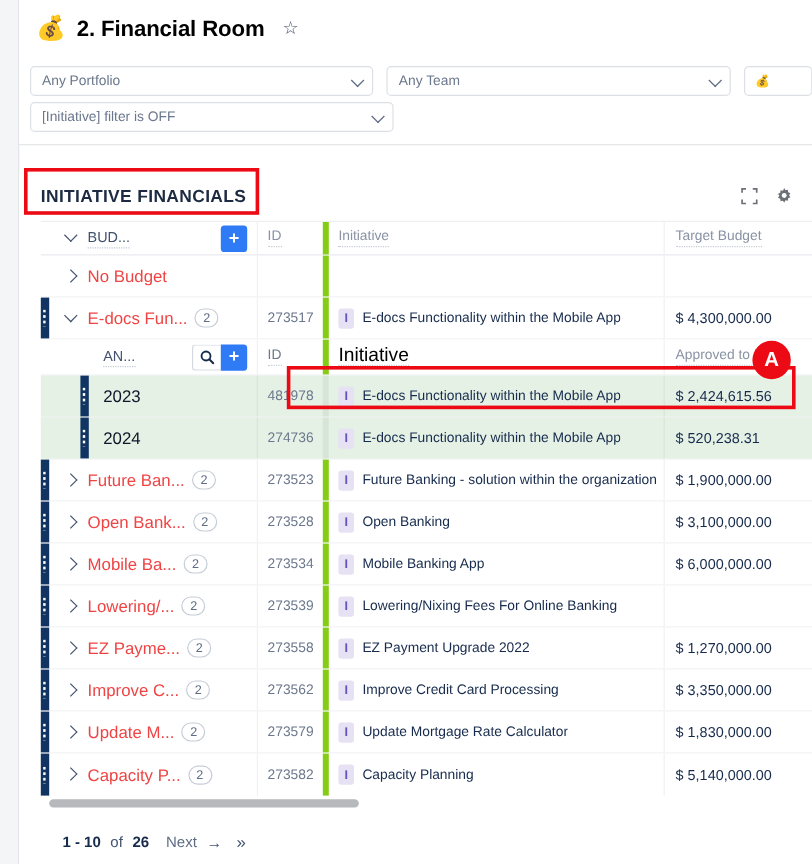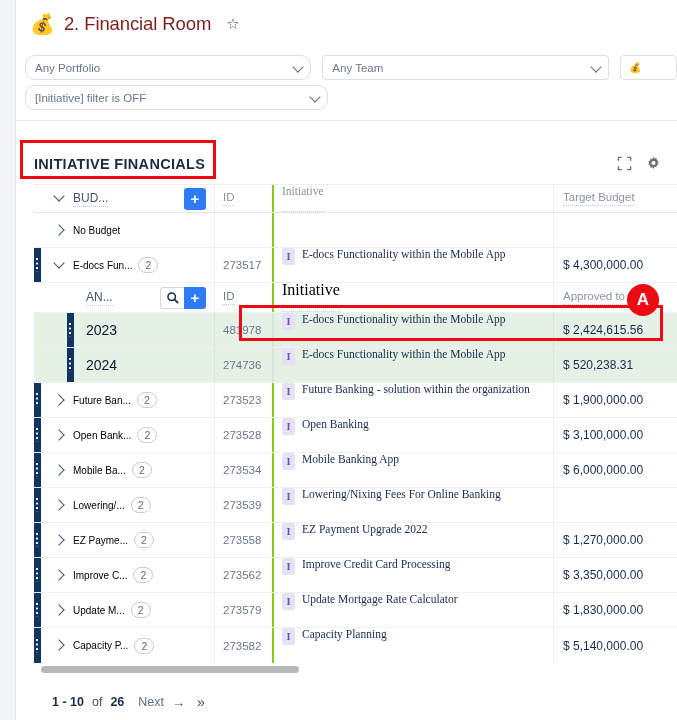--- a/index.html
+++ b/index.html
@@ -29,21 +29,21 @@
     position: absolute; left: 16px; top: 0;
     width: 661px; height: 47px;
     background: #ffffff;
   }
   .hdr-row {
     display: flex; align-items: center;
     height: 47px; padding-left: 14px; gap: 9px;
   }
   .moneybag { font-size: 20px; line-height: 1; }
   .page-title {
-    font-size: 18.5px; font-weight: normal; color: #7f1d1d;
+    font-size: 18.5px; font-weight: bold; color: #000000;
     letter-spacing: -0.1px; white-space: nowrap;
   }
   .star-btn {
     margin-left: 6px; font-size: 15px; color: #42526e;
     line-height: 1; cursor: pointer;
   }
 
   
   .filterbar {
     position: absolute; left: 16px; top: 47px;
@@ -57,21 +57,21 @@
     height: 25px;
     border: 1px solid #dcdfe4;
     border-radius: 4px;
     background: #fff;
     display: flex; align-items: center;
     padding: 0 24px 0 9px;
     font-size: 11.5px; color: #6b778c;
     white-space: nowrap; overflow: hidden;
     cursor: pointer;
   }
-  .sel-1 { width: 303px; border-radius: 10px; }
+  .sel-1 { width: 303px; }
   .sel-2 { width: 303px; }
   .sel-3 { width: 60px; padding-right: 6px; }
   .sel .caret {
     position: absolute; right: 8px; top: 50%;
     width: 8px; height: 8px; margin-top: -5px;
     border-right: 1.6px solid #5e6c84;
     border-bottom: 1.6px solid #5e6c84;
     transform: rotate(45deg);
   }
   .sel-3 .minibag { font-size: 10px; }
@@ -141,29 +141,28 @@
     overflow: hidden;
     border-right: 1px solid #eef0f2;
     height: 100%;
   }
   .c-group.sub { padding-left: 52px; }
   .c-id {
     width: 59px; flex: 0 0 59px;
     padding-left: 8px;
     font-size: 11.5px; color: #6b778c;
     height: 100%; display: flex; align-items: center;
-    border-right: 2px solid #84cc16;
+    border-right: 5px solid #84cc16;
   }
   .c-init {
     width: 280px; flex: 0 0 280px;
-    display: flex; gap: 7px;
+    display: flex; align-items: center; gap: 7px;
     padding-left: 8px;
     height: 100%;
     border-right: 1px solid #eef0f2;
-    font-family: Liberation Serif, serif;
   }
   .c-amt {
     width: 123px; flex: 0 0 123px;
     padding-left: 9px;
     font-size: 12px; color: #172b4d;
     height: 100%; display: flex; align-items: center;
     white-space: nowrap;
   }
 
   
@@ -180,21 +179,21 @@
   }
   .chev::before {
     content: ""; position: absolute;
     width: 7px; height: 7px; left: 1px; top: 1px;
     border-right: 1.8px solid #42526e;
     border-bottom: 1.8px solid #42526e;
     transform: rotate(-45deg);
   }
   .chev.open::before { transform: rotate(45deg); top: -1px; }
   .gname {
-    font-size: 10px; color: #000000;
+    font-size: 14px; color: #ef4444;
     white-space: nowrap; overflow: hidden; text-overflow: clip;
     max-width: 104px;
   }
   .gcount {
     margin-left: 6px; flex: 0 0 auto;
     min-width: 20px; height: 16px; padding: 0 5px;
     border: 1px solid #c6cdd6; border-radius: 9px;
     font-size: 10.5px; color: #5e6c84;
     display: flex; align-items: center; justify-content: center;
   }

